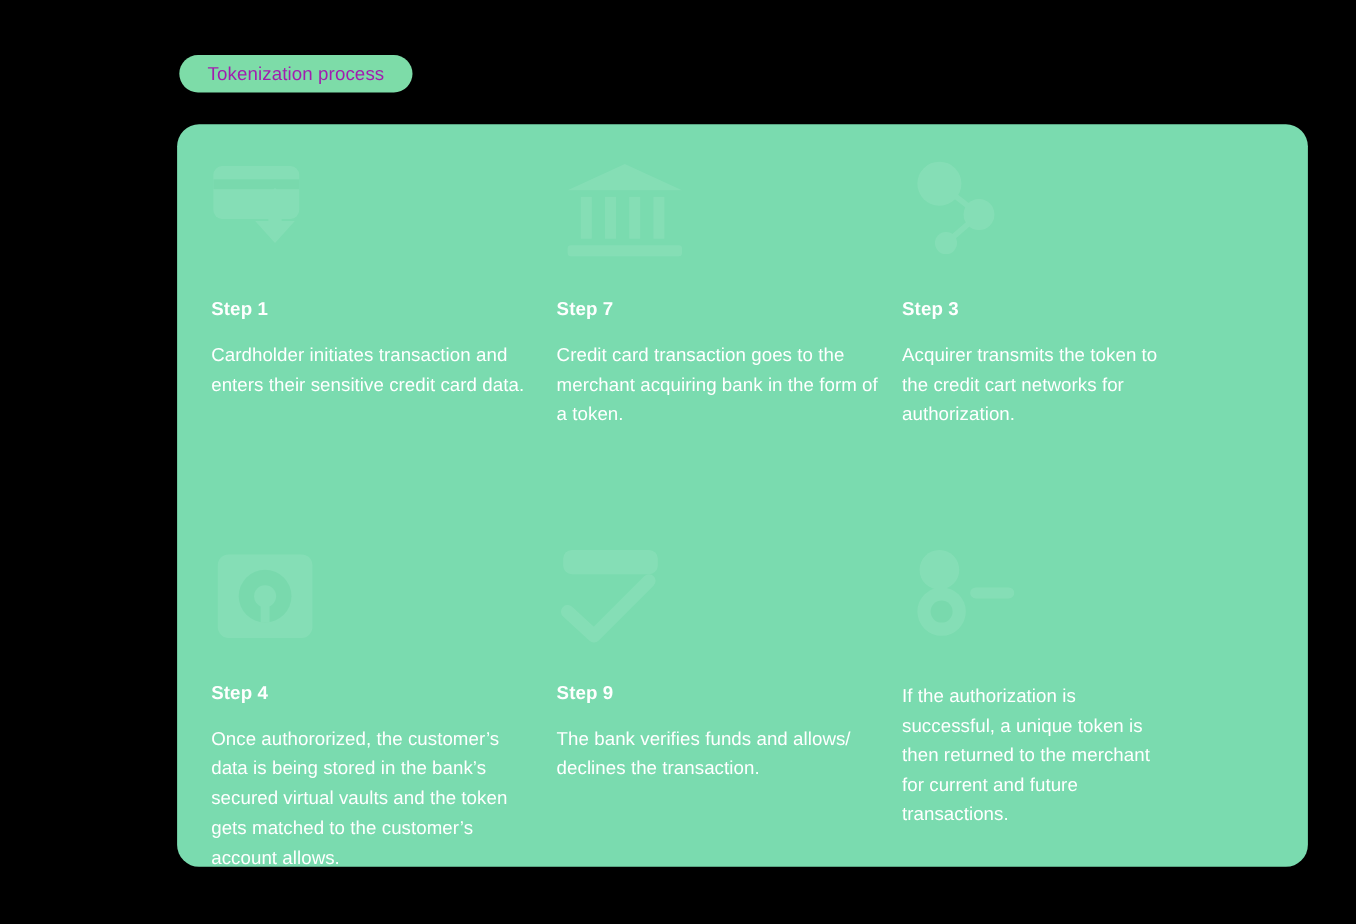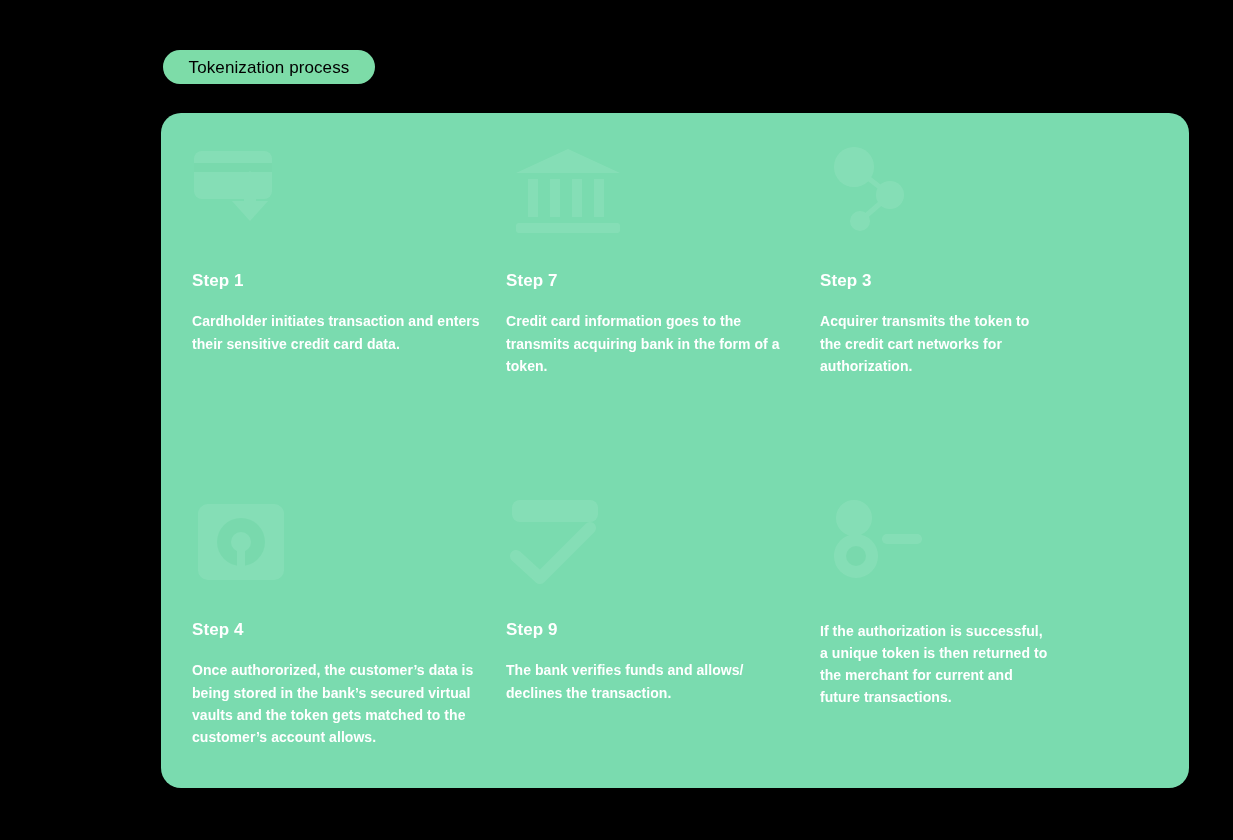--- a/index.html
+++ b/index.html
@@ -28,21 +28,21 @@
     border-radius: 17px;
     background: #7DDCA8;
     display: flex;
     align-items: center;
     justify-content: center;
   }
   .badge-label {
     font-size: 17px;
     font-weight: 400;
     letter-spacing: 0.1px;
-    color: #000000;
+    color: #a21caf;
     line-height: 1;
     white-space: nowrap;
   }
 
   
   .card {
     position: absolute;
     left: 161px;
     top: 113px;
     width: 1028px;
@@ -92,22 +92,22 @@
 
   .step-title {
     font-size: 17px;
     font-weight: 700;
     color: #FFFFFF;
     letter-spacing: 0.1px;
     line-height: 1.2;
     margin: 0 0 19px 0;
   }
   .step-text {
-    font-size: 14px;
-    font-weight: 700;
+    font-size: 17px;
+    font-weight: 400;
     color: #FFFFFF;
     line-height: 1.58;
     letter-spacing: 0.05px;
     margin: 0;
   }
 </style>
 </head>
 <body>
 
 <div class="badge">
@@ -139,21 +139,21 @@
           <path d="M10 28 L62 4 L114 28 Z" fill="#ffffff"></path>
           <rect x="22" y="34" width="10" height="38" fill="#ffffff"></rect>
           <rect x="44" y="34" width="10" height="38" fill="#ffffff"></rect>
           <rect x="66" y="34" width="10" height="38" fill="#ffffff"></rect>
           <rect x="88" y="34" width="10" height="38" fill="#ffffff"></rect>
           <rect x="10" y="78" width="104" height="10" rx="3" fill="#ffffff"></rect>
         </svg>
       </div>
       <div class="step-body">
         <p class="step-title">Step 7</p>
-        <p class="step-text">Credit card information goes to the transmits acquiring bank in the form of a token.</p>
+        <p class="step-text">Credit card transaction goes to the merchant acquiring bank in the form of a token.</p>
       </div>
     </div>
 
     <div class="cell row-1">
       <div class="watermark">
         <svg viewBox="0 0 120 100">
           <circle cx="34" cy="22" r="20" fill="#ffffff"></circle>
           <circle cx="70" cy="50" r="14" fill="#ffffff"></circle>
           <circle cx="40" cy="76" r="10" fill="#ffffff"></circle>
           <path d="M34 22 L70 50 L40 76" stroke="#ffffff" stroke-width="5" fill="none"></path>

